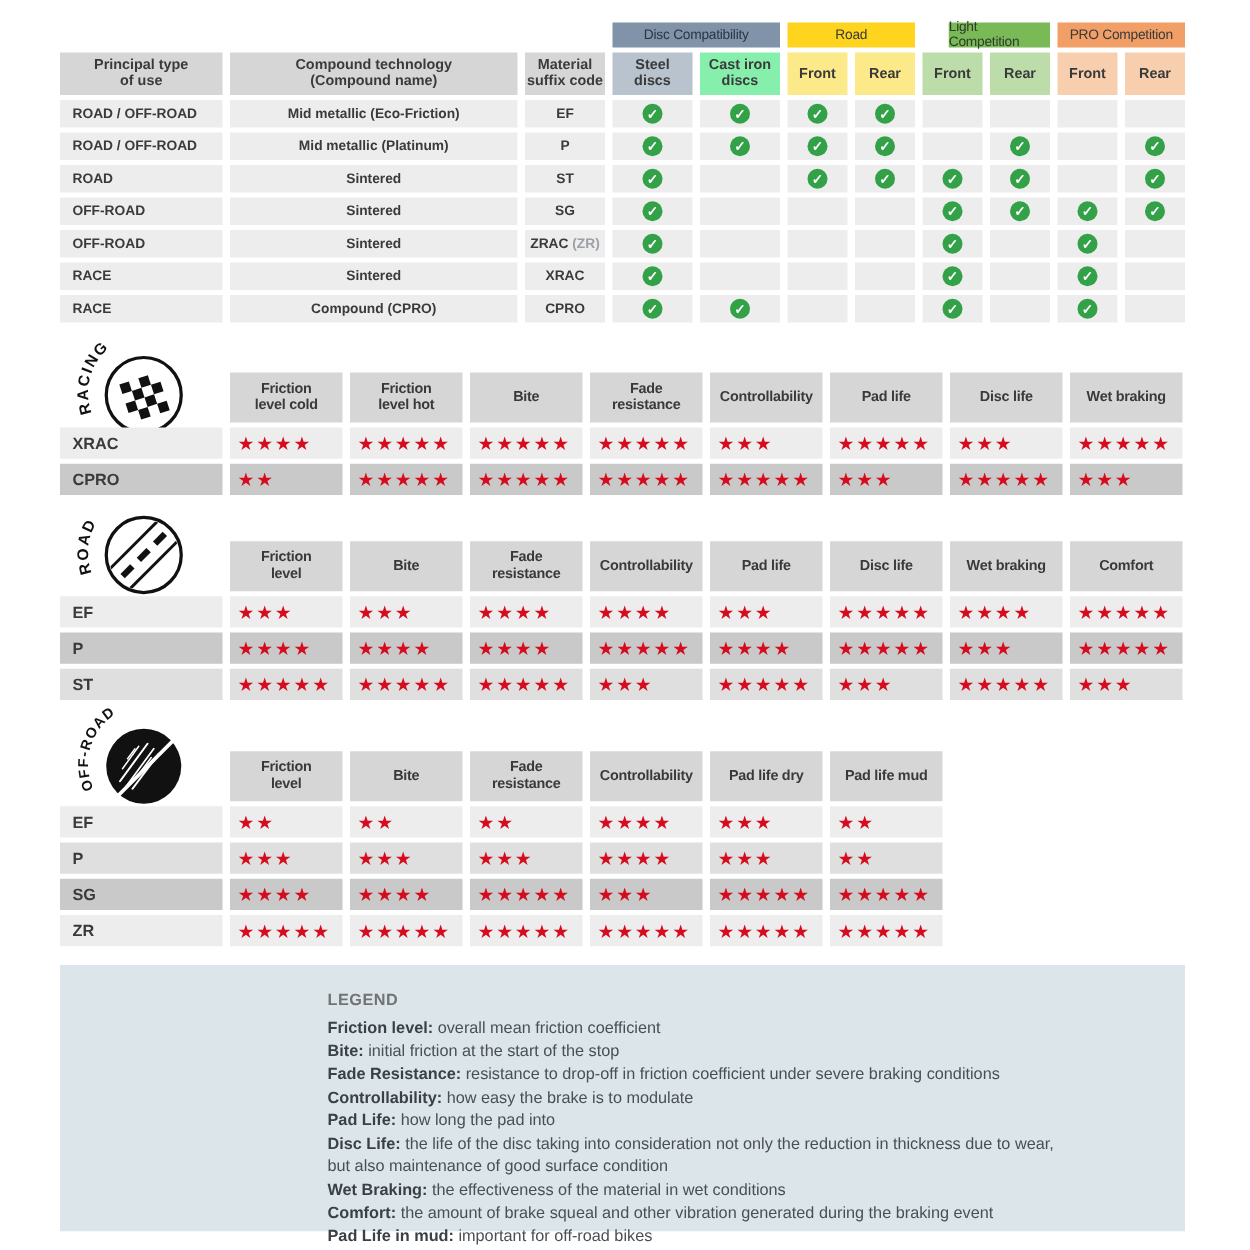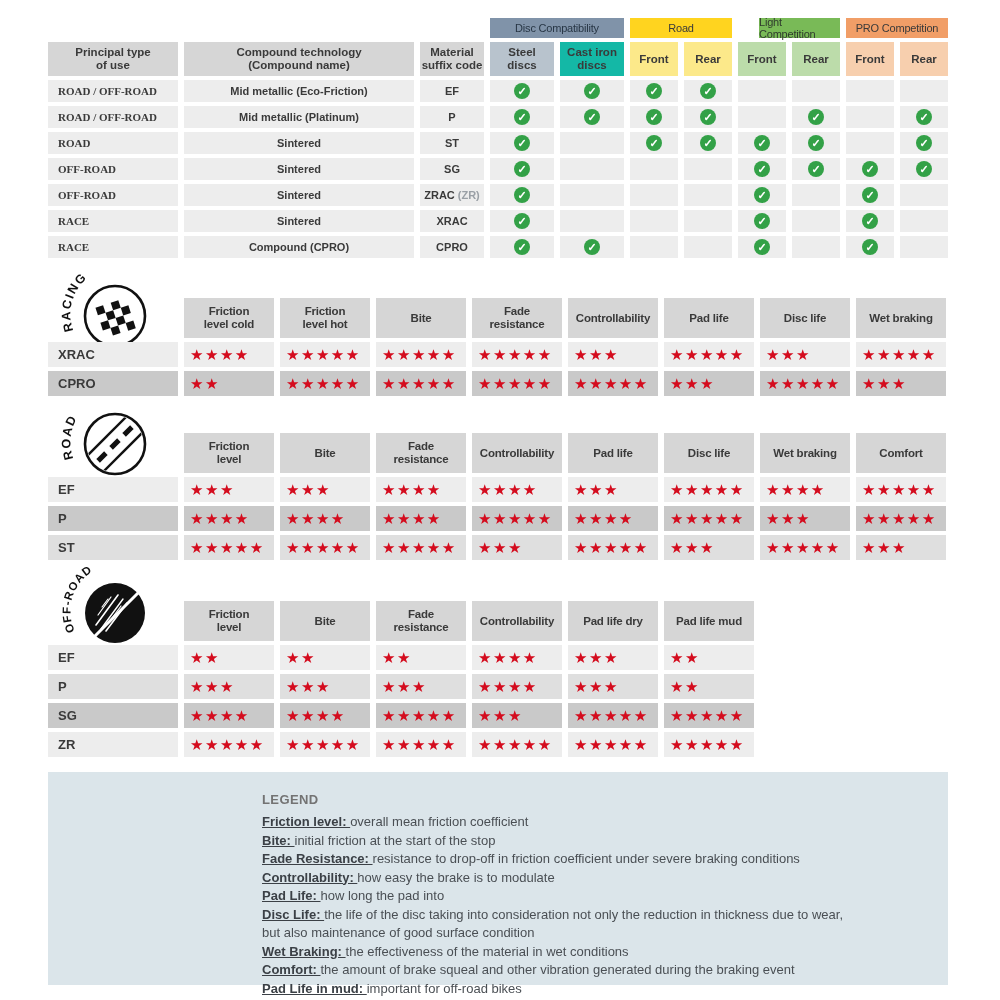--- a/index.html
+++ b/index.html
@@ -12,21 +12,21 @@
   .pre  { white-space:pre-line; text-align:center; line-height:1.13; }
   .ghost { background:transparent; }
 
   
   .comp-grid { position:absolute; left:48px; top:18px; display:grid;
     grid-template-columns:130px 230px 64px 64px 64px 48px 48px 48px 48px 48px 48px;
     grid-template-rows:20px 34px repeat(7,22px); gap:4px 6px; }
   .group-h { font-weight:400; font-size:11px; letter-spacing:-0.2px; grid-column:span 2; }
   .head { background:#d6d6d6; font-weight:700; font-size:11.5px; color:#3a3a3a; }
   .data { background:#ededed; font-weight:700; font-size:11px; color:#3a3a3a; }
-  .left { justify-content:flex-start; padding-left:10px;font-family:Liberation Serif, serif; }
+  .left { justify-content:flex-start; padding-left:10px; }
   .check { width:16px; height:16px; border-radius:50%; background:#33a147; color:#fff;
     font-size:11px; font-weight:700; display:flex; align-items:center; justify-content:center; }
   .code-note { color:#9aa0a6; margin-left:3px; }
 
   
   .rating-grid { position:absolute; left:48px; display:grid; gap:4px 6px; }
   #racing-table  { top:298px; grid-template-columns:130px repeat(8,90px); grid-template-rows:40px repeat(2,25px); }
   #road-table    { top:433px; grid-template-columns:130px repeat(8,90px); grid-template-rows:40px repeat(3,25px); }
   #offroad-table { top:601px; grid-template-columns:130px repeat(6,90px); grid-template-rows:40px repeat(4,25px); }
   .rating-grid .head { font-size:11.5px; letter-spacing:-0.2px; }
@@ -41,42 +41,42 @@
   #racing-icon  { top:248px; }
   #road-icon    { top:376px; }
   #offroad-icon { top:545px; }
   .arc-label { font-weight:700; fill:#111; }
 
   
   .legend { position:absolute; left:48px; top:772px; width:900px; height:213px;
     background:#dbe5ea; padding:20px 20px 0 214px; }
   .lg-title { color:#737373; font-weight:700; font-size:13px; letter-spacing:0.4px; margin-bottom:6px; }
   .lg-line { font-size:13px; line-height:18.5px; color:#4a4f54; }
-  .lg-term { font-weight:700; color:#3b4046;text-decoration:underline; }
+  .lg-term { font-weight:700; color:#3b4046; }
 </style>
 </head>
 <body>
 
 <div class="page">
 
   <div class="comp-grid" id="comp-table">
       <div class="cell ghost" style="grid-column: 1 / span 3;"></div>
       <div class="cell group-h" style="background: rgb(128, 147, 169); color: rgb(39, 54, 69);">Disc Compatibility</div>
       <div class="cell group-h" style="background: rgb(255, 212, 31); color: rgb(58, 58, 58);">Road</div>
       <div class="cell group-h" style="background: rgb(121, 186, 87); color: rgb(47, 59, 45); margin-left: 21px;">Light Competition</div>
       <div class="cell group-h" style="background: rgb(241, 158, 103); color: rgb(58, 58, 58);">PRO Competition</div>
       <div class="cell head pre">Principal type
 of use</div>
       <div class="cell head pre">Compound technology
 (Compound name)</div>
       <div class="cell head pre">Material
 suffix code</div>
       <div class="cell head pre" style="background: rgb(184, 195, 205);">Steel
 discs</div>
-      <div class="cell head pre" style="background: #14b8a6;">Cast iron
+      <div class="cell head pre" style="background: #86efac;">Cast iron
 discs</div>
       <div class="cell head pre" style="background: rgb(252, 233, 138);">Front</div>
       <div class="cell head pre" style="background: rgb(252, 233, 138);">Rear</div>
       <div class="cell head pre" style="background: rgb(188, 220, 170);">Front</div>
       <div class="cell head pre" style="background: rgb(188, 220, 170);">Rear</div>
       <div class="cell head pre" style="background: rgb(247, 207, 174);">Front</div>
       <div class="cell head pre" style="background: rgb(247, 207, 174);">Rear</div>
       <div class="cell data left">ROAD / OFF-ROAD</div>
       <div class="cell data">Mid metallic (Eco-Friction)</div>
       <div class="cell data">

